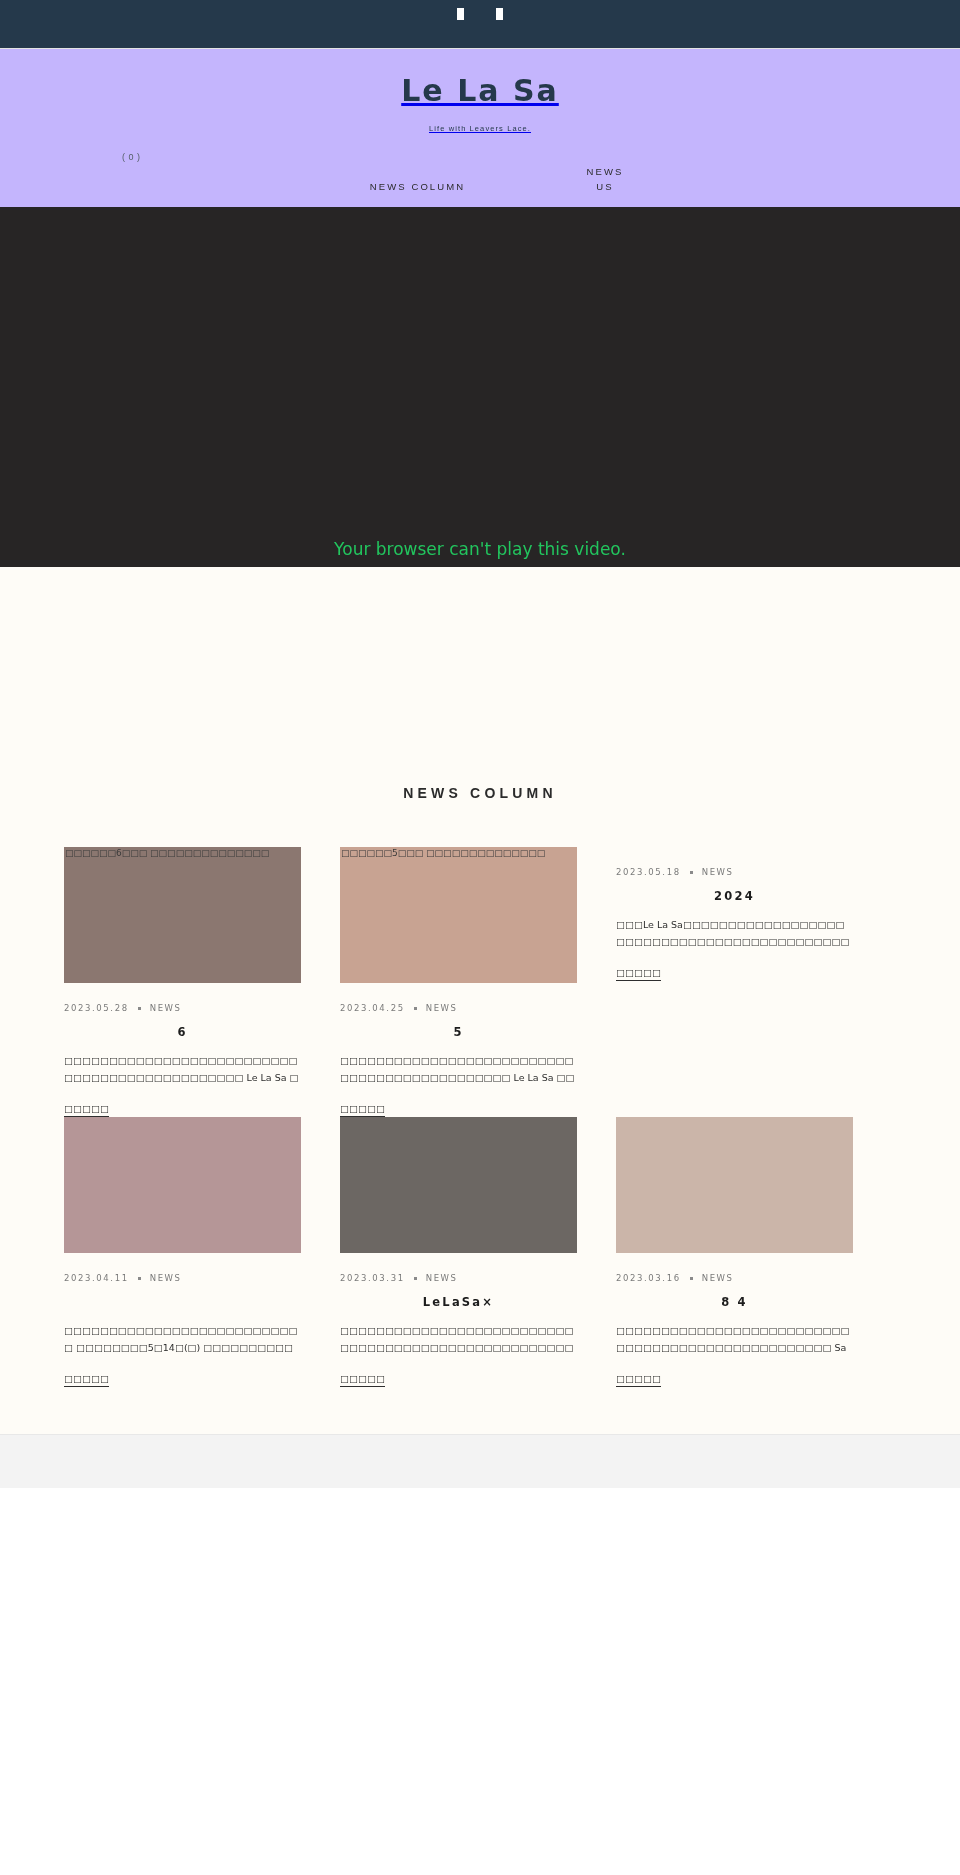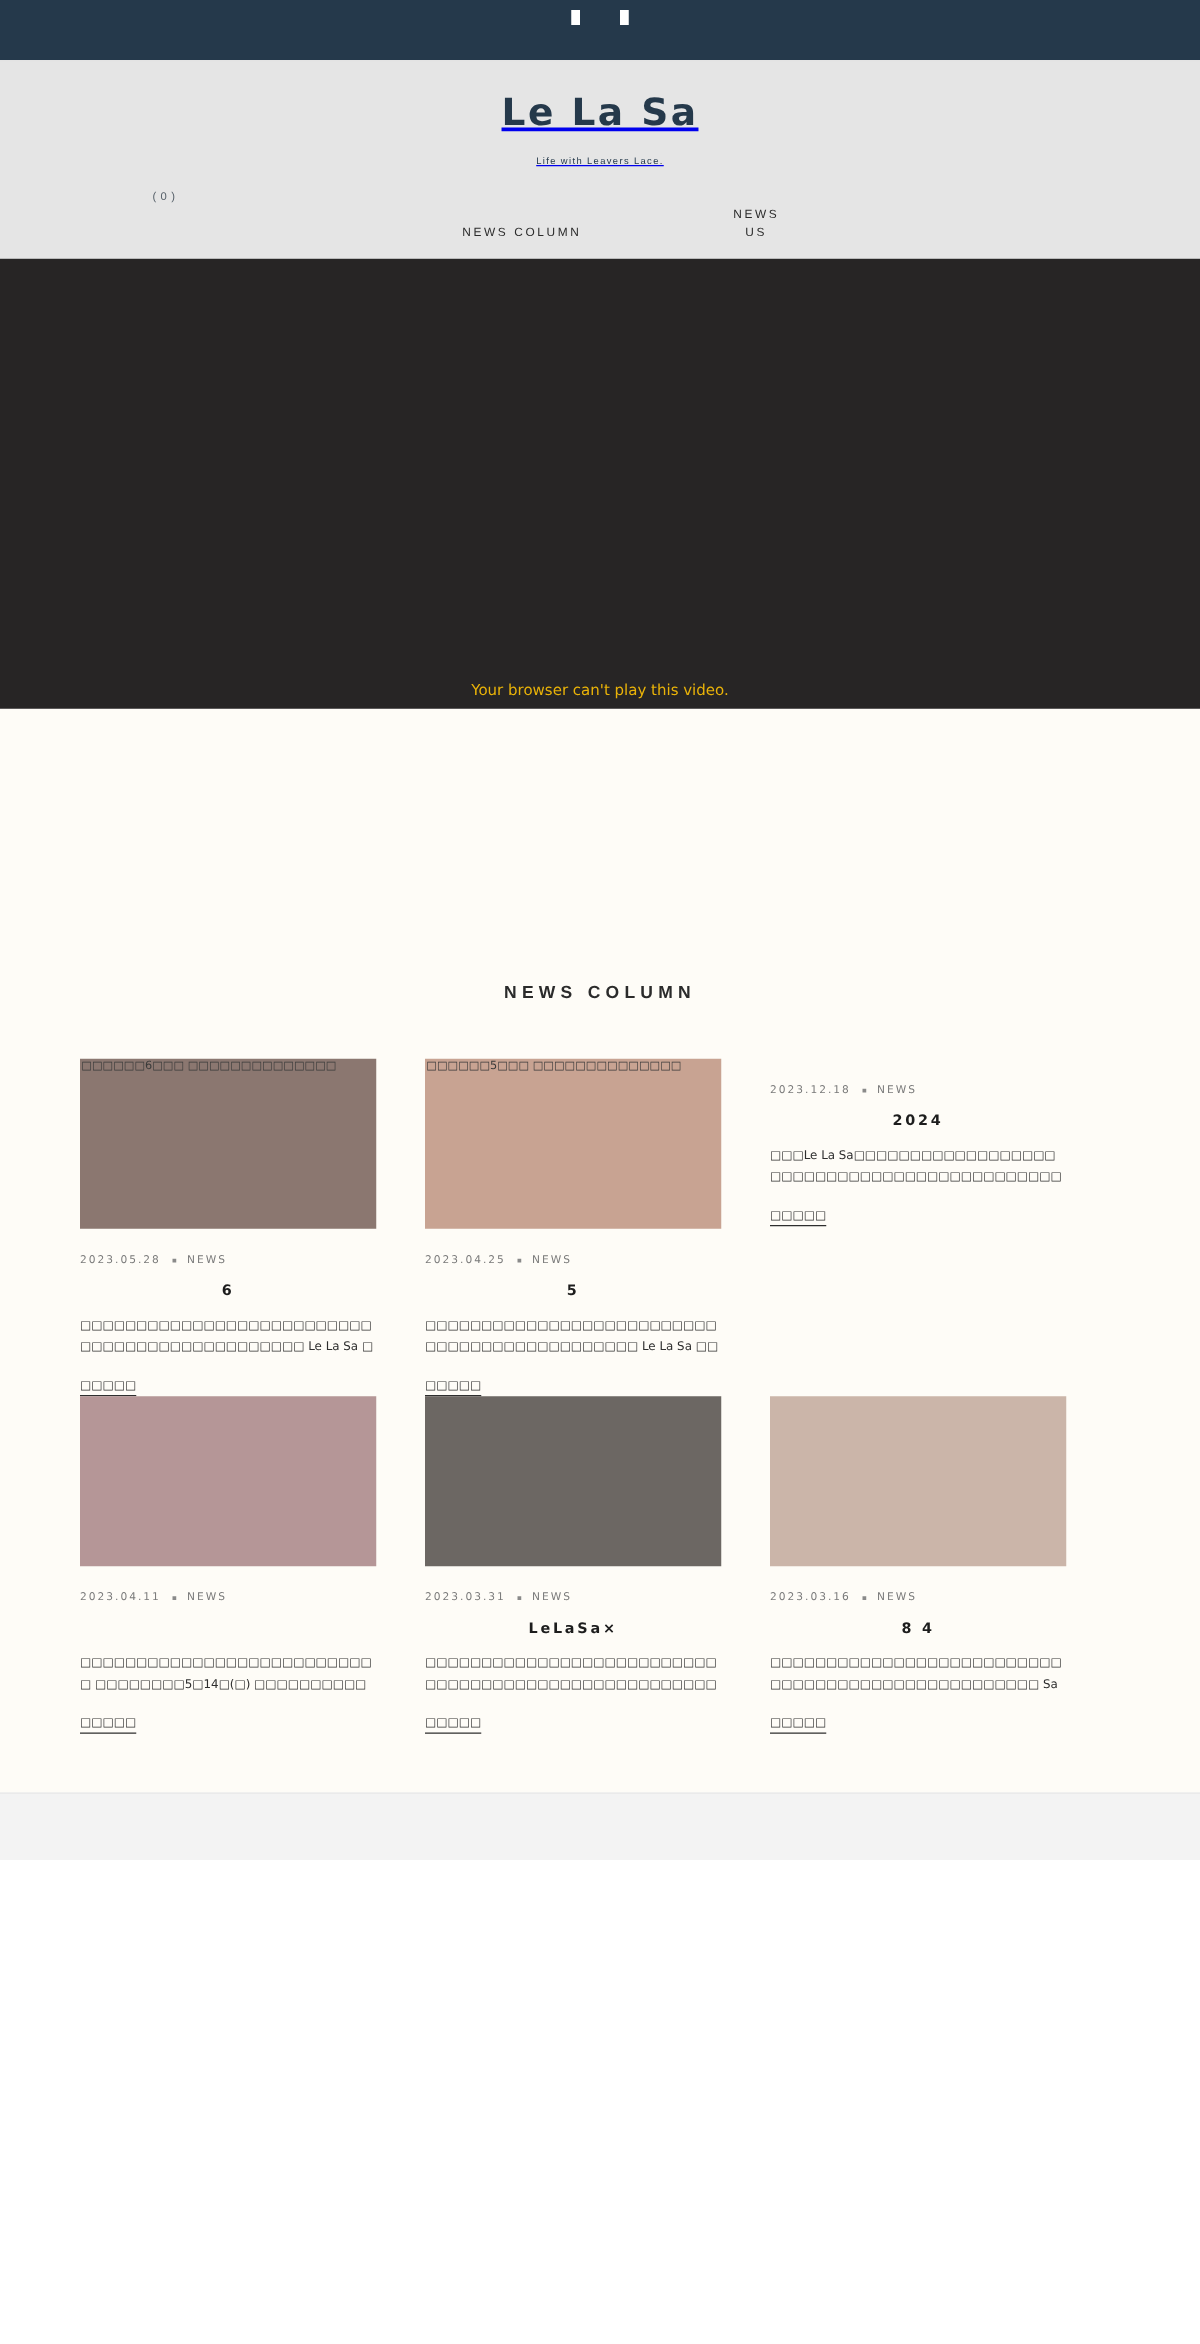--- a/index.html
+++ b/index.html
@@ -30,21 +30,21 @@
   }
   .topbar-icon {
     width: 7px;
     height: 12px;
     background: #ffffff;
     display: block;
   }
 
   
   .header {
-    background: #e5e5e5;
+    background: #c4b5fd;
     border-top: 1px solid #e3e3e3;
     height: 159px;
     position: relative;
   }
   .logo-wrap {
     position: absolute;
     left: 0; right: 0;
     top: 27px;
     text-align: center;
   }
@@ -98,22 +98,22 @@
   .hero {
     height: 360px;
     background: #272525;
     position: relative;
   }
   .hero-fallback {
     position: absolute;
     left: 0; right: 0;
     bottom: 8px;
     text-align: center;
-    color: #eab308;
-    font-size: 12px;
+    color: #22c55e;
+    font-size: 17px;
     font-family: "DejaVu Sans", sans-serif;
   }
 
   
   .main {
     background: #fefcf7;
     padding-top: 0;
     padding-bottom: 0;
   }
 
@@ -253,21 +253,21 @@
             <span>NEWS</span>
           </div><h3 class="card-title">6</h3><p class="card-excerpt">□□□□□□□□□□□□□□□□□□□□□□□□□□□□□□□□□□□□□□□□□□□□□□ Le La Sa □□□□□□□□□□□□□□□□□□□□□□□□□□...</p><a class="card-more" href="#">□□□□□</a></article>
         <article class="card"><a class="card-thumb" href="#" style="background: rgb(200, 163, 146);">
             <span class="card-thumb-alt">□□□□□□5□□□ □□□□□□□□□□□□□□</span>
           </a><div class="card-meta">
             <span>2023.04.25</span>
             <span class="meta-dot"></span>
             <span>NEWS</span>
           </div><h3 class="card-title">5</h3><p class="card-excerpt">□□□□□□□□□□□□□□□□□□□□□□□□□□□□□□□□□□□□□□□□□□□□□ Le La Sa □□□□□□□□□□□□□□□□□□□□□□□□□□...</p><a class="card-more" href="#">□□□□□</a></article>
         <article class="card"><div class="card-meta">
-            <span>2023.12.18</span>
+            <span>2023.05.18</span>
             <span class="meta-dot"></span>
             <span>NEWS</span>
           </div><h3 class="card-title">2024</h3><p class="card-excerpt">□□□Le La Sa□□□□□□□□□□□□□□□□□□□□□□□□□□□□□□□□□□□□□□□□□□□□□□□□□□□□□□□□□□□□□□□□ ■...</p><a class="card-more" href="#">□□□□□</a></article>
         <article class="card"><a class="card-thumb" href="#" style="background: rgb(181, 150, 151);"></a><div class="card-meta">
             <span>2023.04.11</span>
             <span class="meta-dot"></span>
             <span>NEWS</span>
           </div><h3 class="card-title"></h3><p class="card-excerpt">□□□□□□□□□□□□□□□□□□□□□□□□□□□ □□□□□□□□5□14□(□) □□□□□□□□□□□□□□□□□□□□□□□□□□□□□□□□□□□□□□□□□...</p><a class="card-more" href="#">□□□□□</a></article>
         <article class="card"><a class="card-thumb" href="#" style="background: rgb(108, 103, 99);"></a><div class="card-meta">
             <span>2023.03.31</span>

